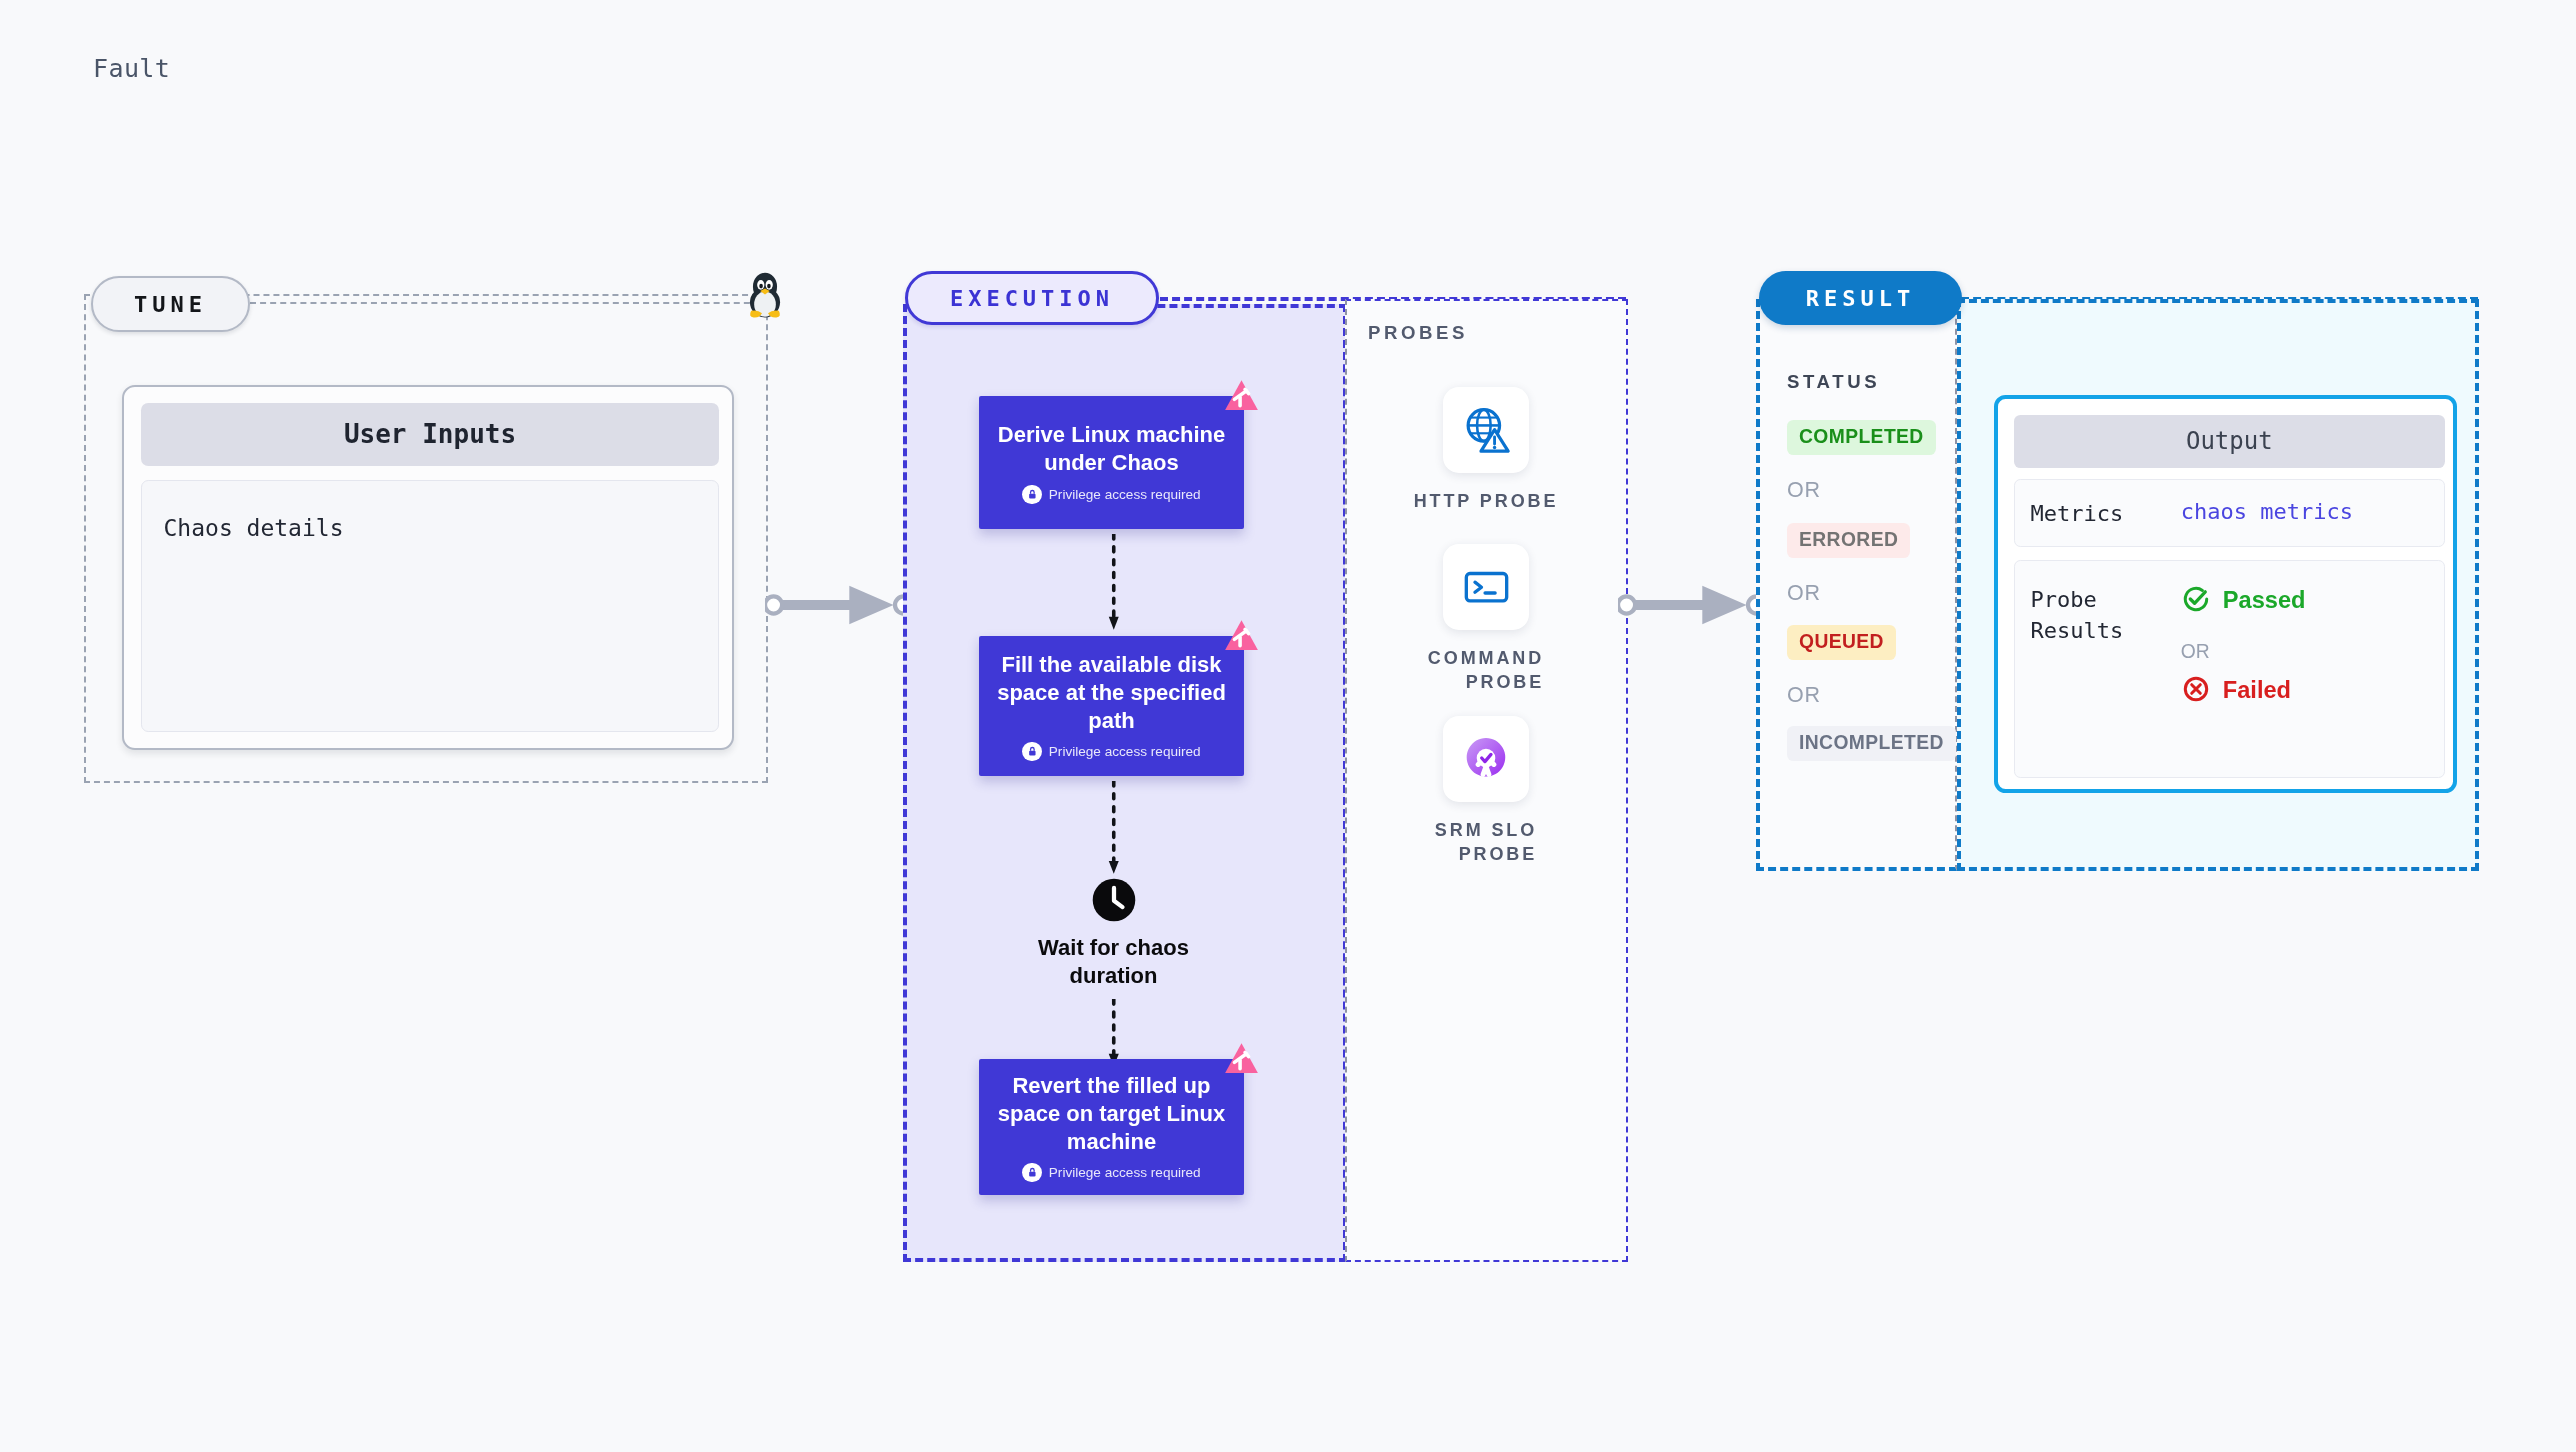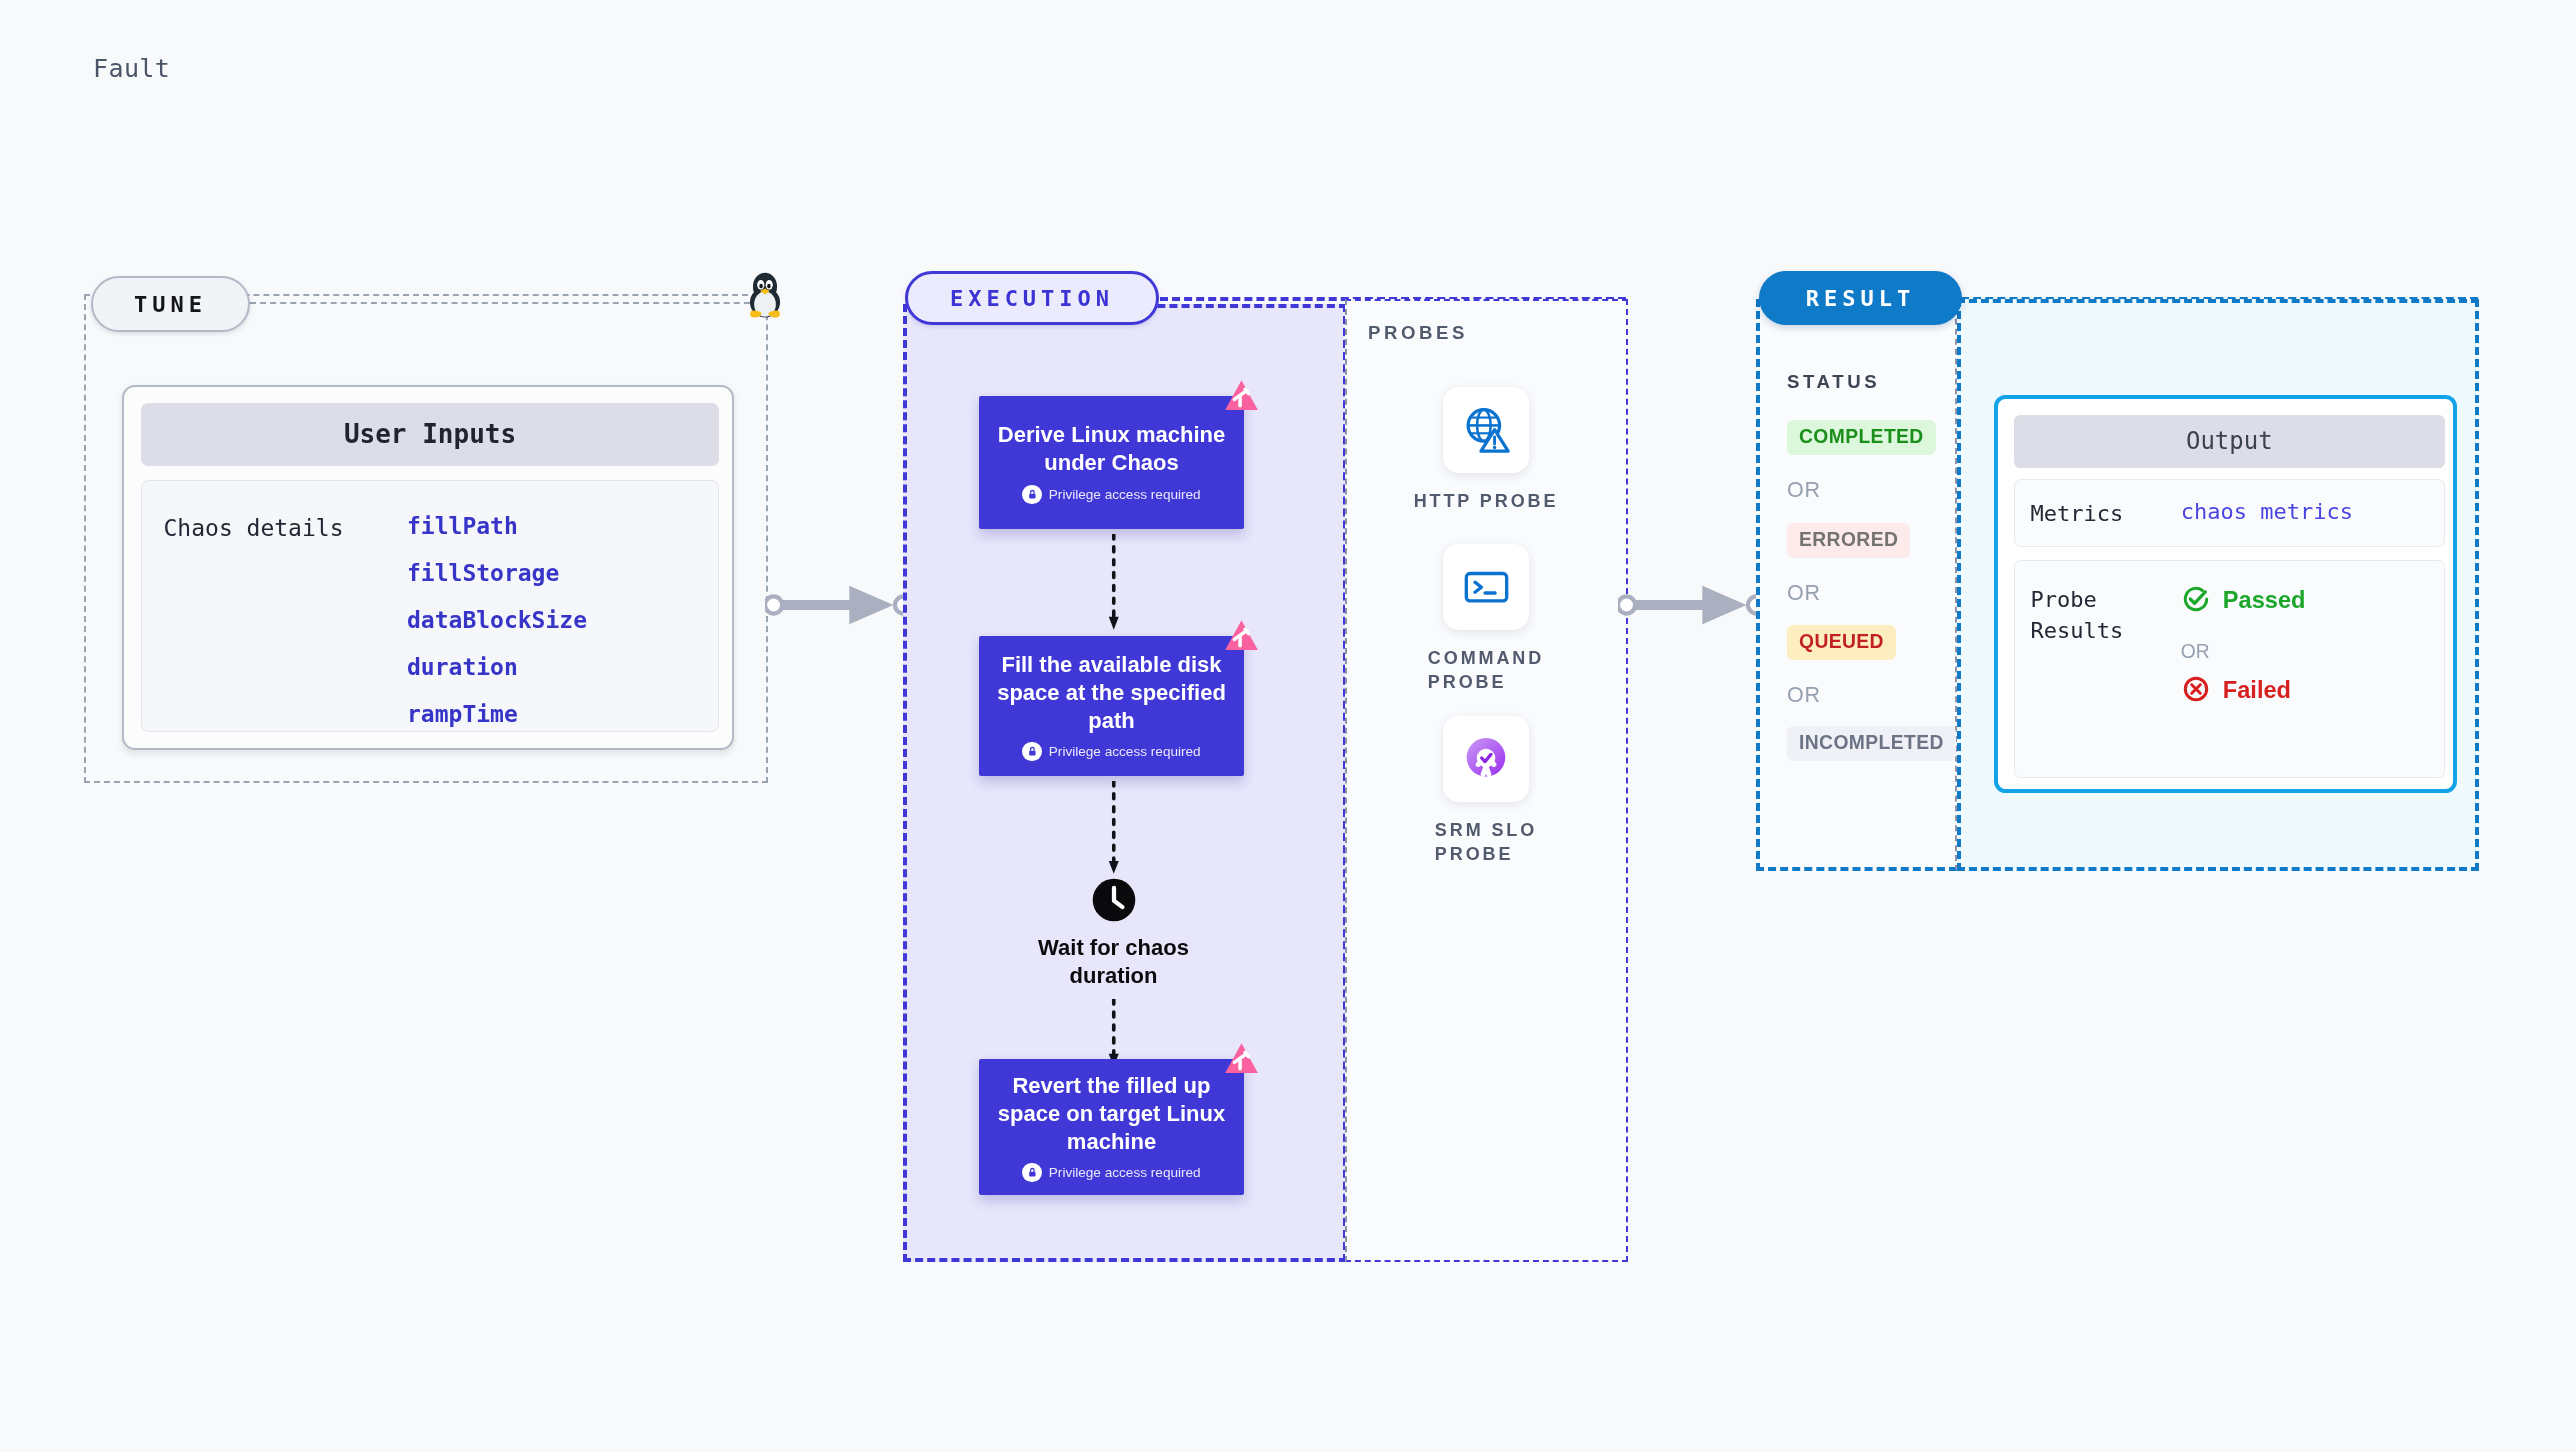--- a/index.html
+++ b/index.html
@@ -97,21 +97,21 @@
     position: absolute; left: 1368px; top: 322px;
     font-size: 18.6px; font-weight: bold; color: #525a6e; letter-spacing: 3.6px;
   }
   .probe { position: absolute; width: 172px; display: flex; flex-direction: column; align-items: center; }
   .probe-tile {
     width: 86px; height: 86px; border-radius: 15.8px; background: #ffffff;
     box-shadow: 0 2.9px 10px rgba(30,40,70,.10);
     display: flex; align-items: center; justify-content: center;
   }
   .probe-name {
-    margin-top: 15.8px; text-align: left;
+    margin-top: 15.8px; text-align: right;
     font-size: 18px; font-weight: bold; color: #525a6e; letter-spacing: 2.9px; line-height: 1.35;
   }
 
   
   #result-box {
     left: 1756px; top: 299px; width: 201px; height: 572px;
     border: 4.3px dashed #0f7ac8; border-right: 2.1px dashed #8e93a6;
     background: #fafbfd;
   }
   #result-label {
@@ -224,27 +224,20 @@
       <path d="M25 33 L33 29 L41 33 L33 39 Z" fill="#f7bd16"></path>
       <path d="M10 66 q-5 10 4 11 q10 1 14 -7 q-7 -6 -18 -4Z" fill="#f7bd16"></path>
       <path d="M56 66 q5 10 -4 11 q-10 1 -14 -7 q7 -6 18 -4Z" fill="#f7bd16"></path>
     </svg>
   </div>
 
   <div class="card-outer">
     <div class="card-head">User Inputs</div>
     <div class="card-body">
       <div class="kv-label">Chaos details</div>
-      <div class="kv-list">
-        <span class="kv-item">fillPath</span>
-        <span class="kv-item">fillStorage</span>
-        <span class="kv-item">dataBlockSize</span>
-        <span class="kv-item">duration</span>
-        <span class="kv-item">rampTime</span>
-      </div>
     </div>
   </div>
 
   <div class="flow" style="left:765px;top:580px;">
     <svg width="150" height="50" viewBox="0 0 210 70">
       <line x1="14" y1="35" x2="150" y2="35" stroke="#aab0c0" stroke-width="14"></line>
       <polygon points="118,8 180,35 118,62" fill="#aab0c0"></polygon>
       <circle cx="12" cy="35" r="12" fill="#ffffff" stroke="#aab0c0" stroke-width="6"></circle>
       <circle cx="194" cy="35" r="12" fill="#ffffff" stroke="#aab0c0" stroke-width="6"></circle>
     </svg>

